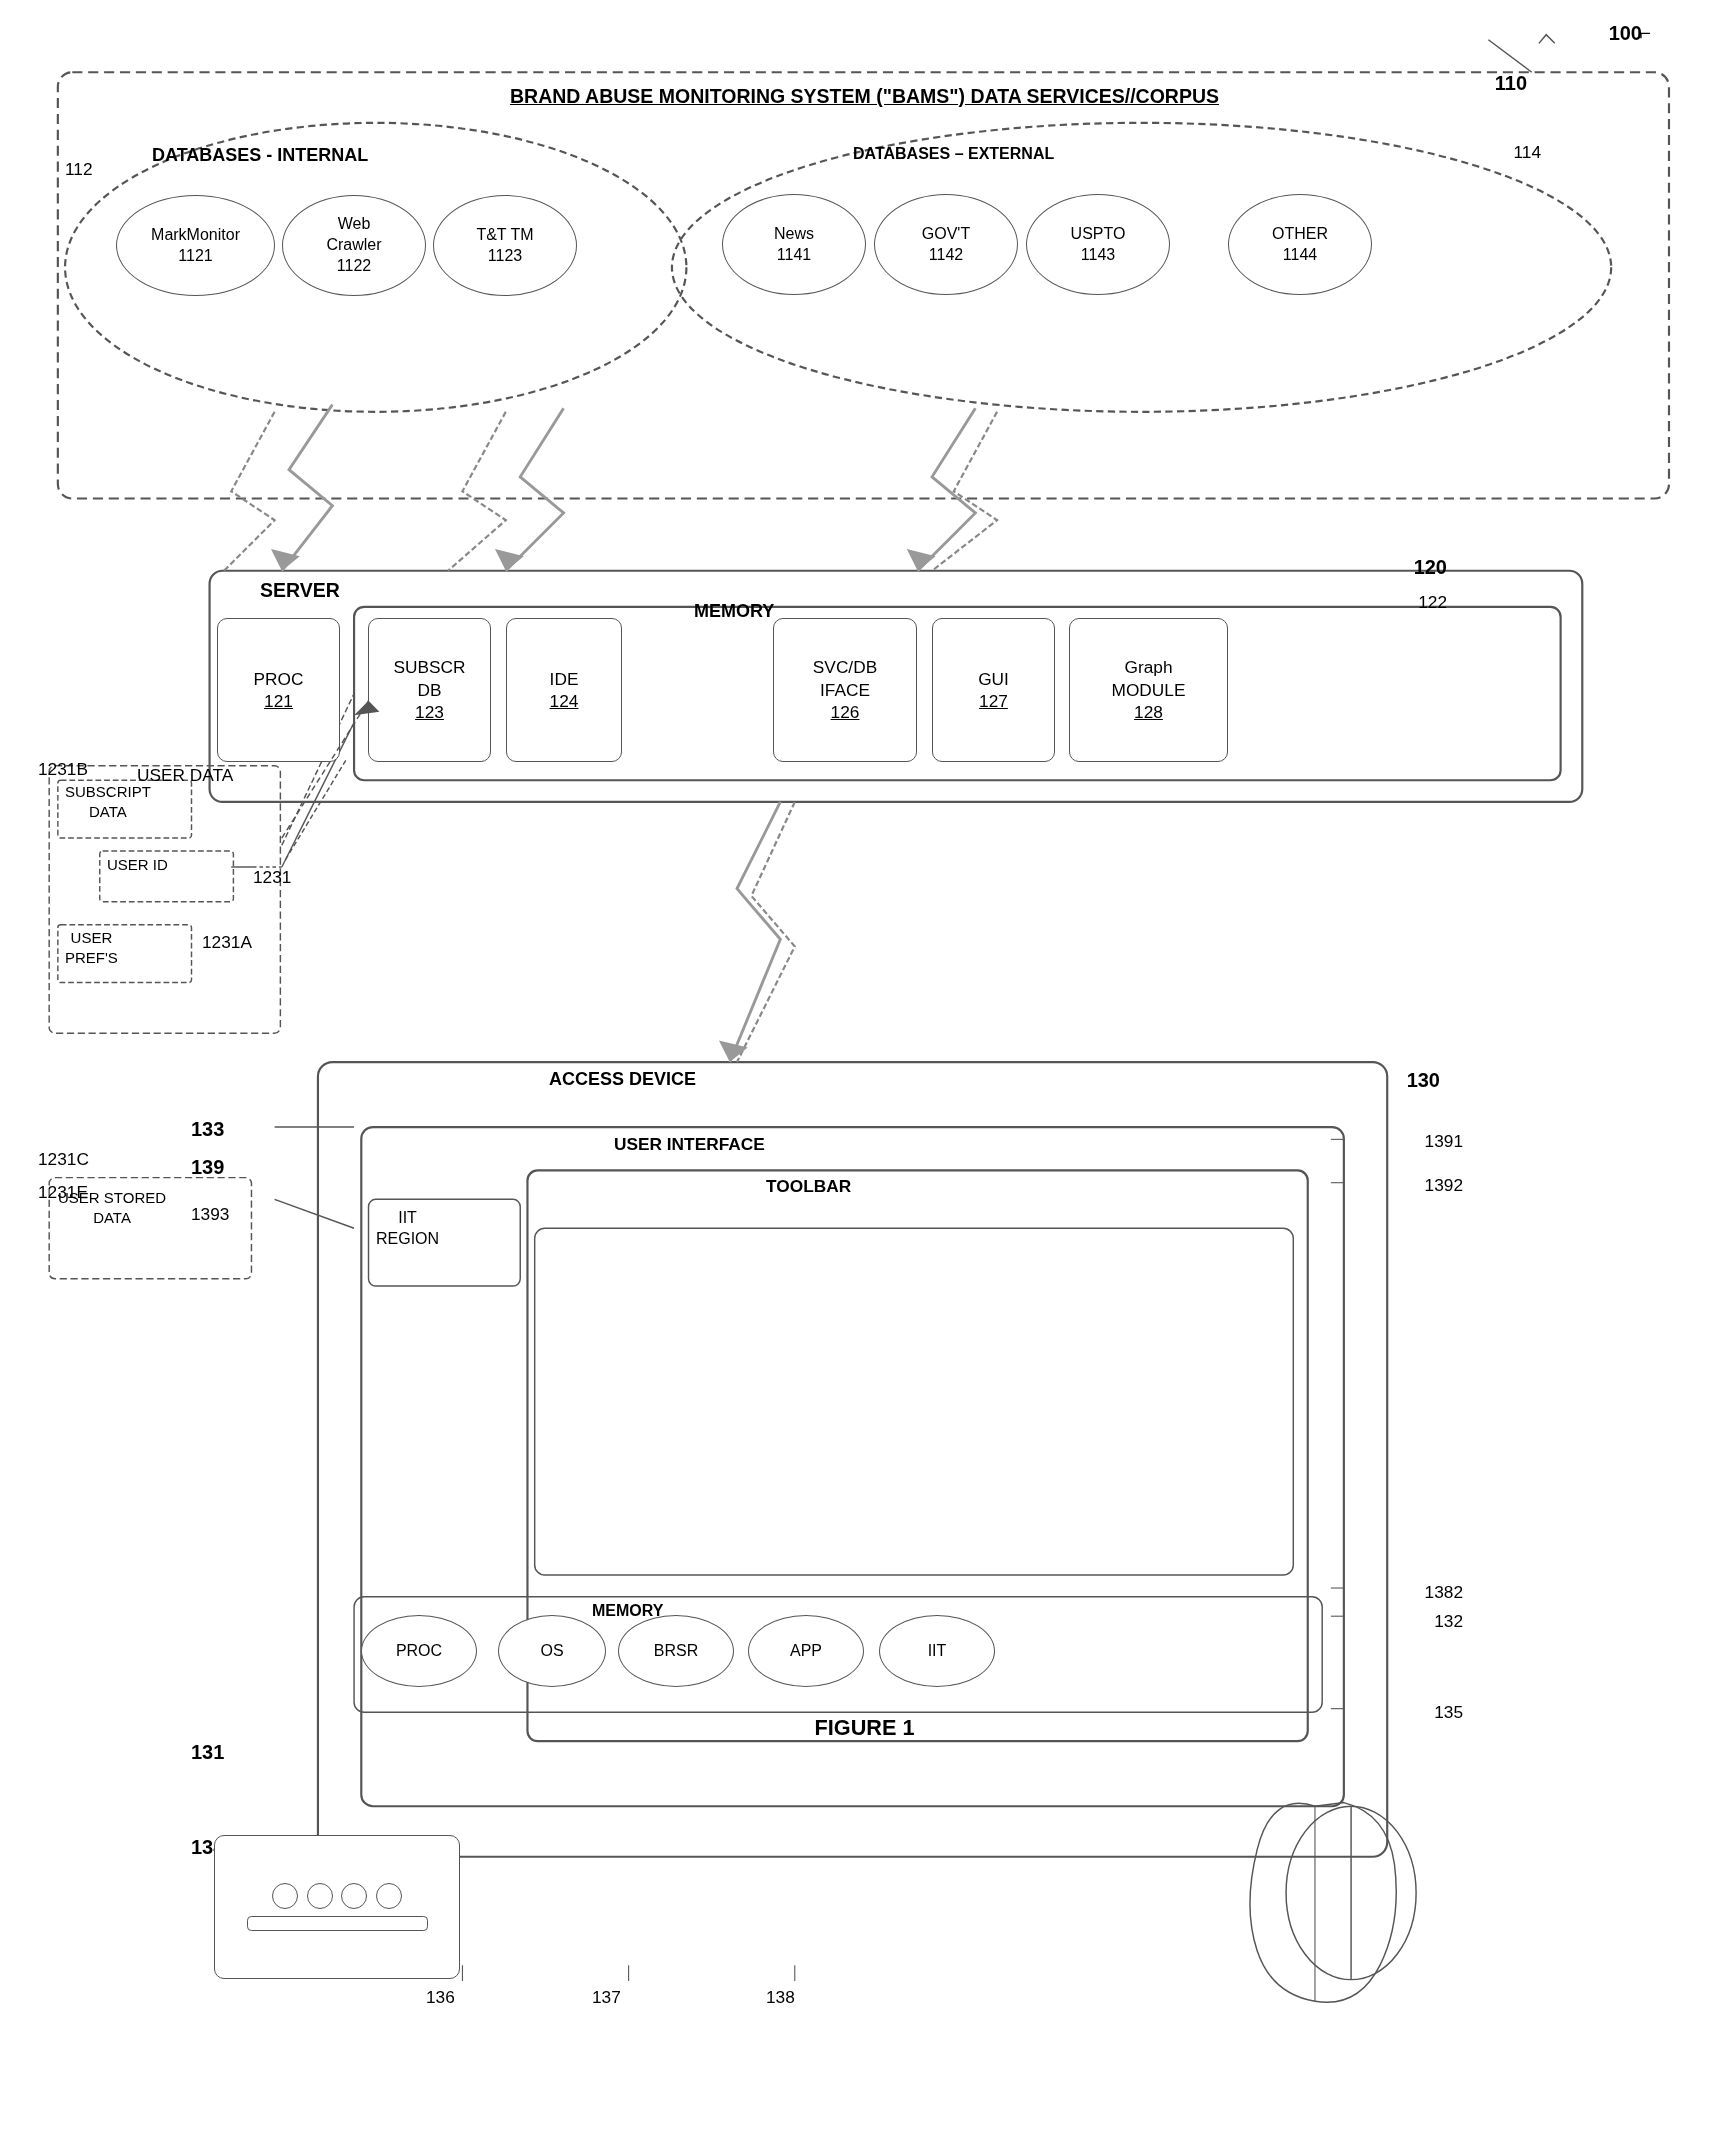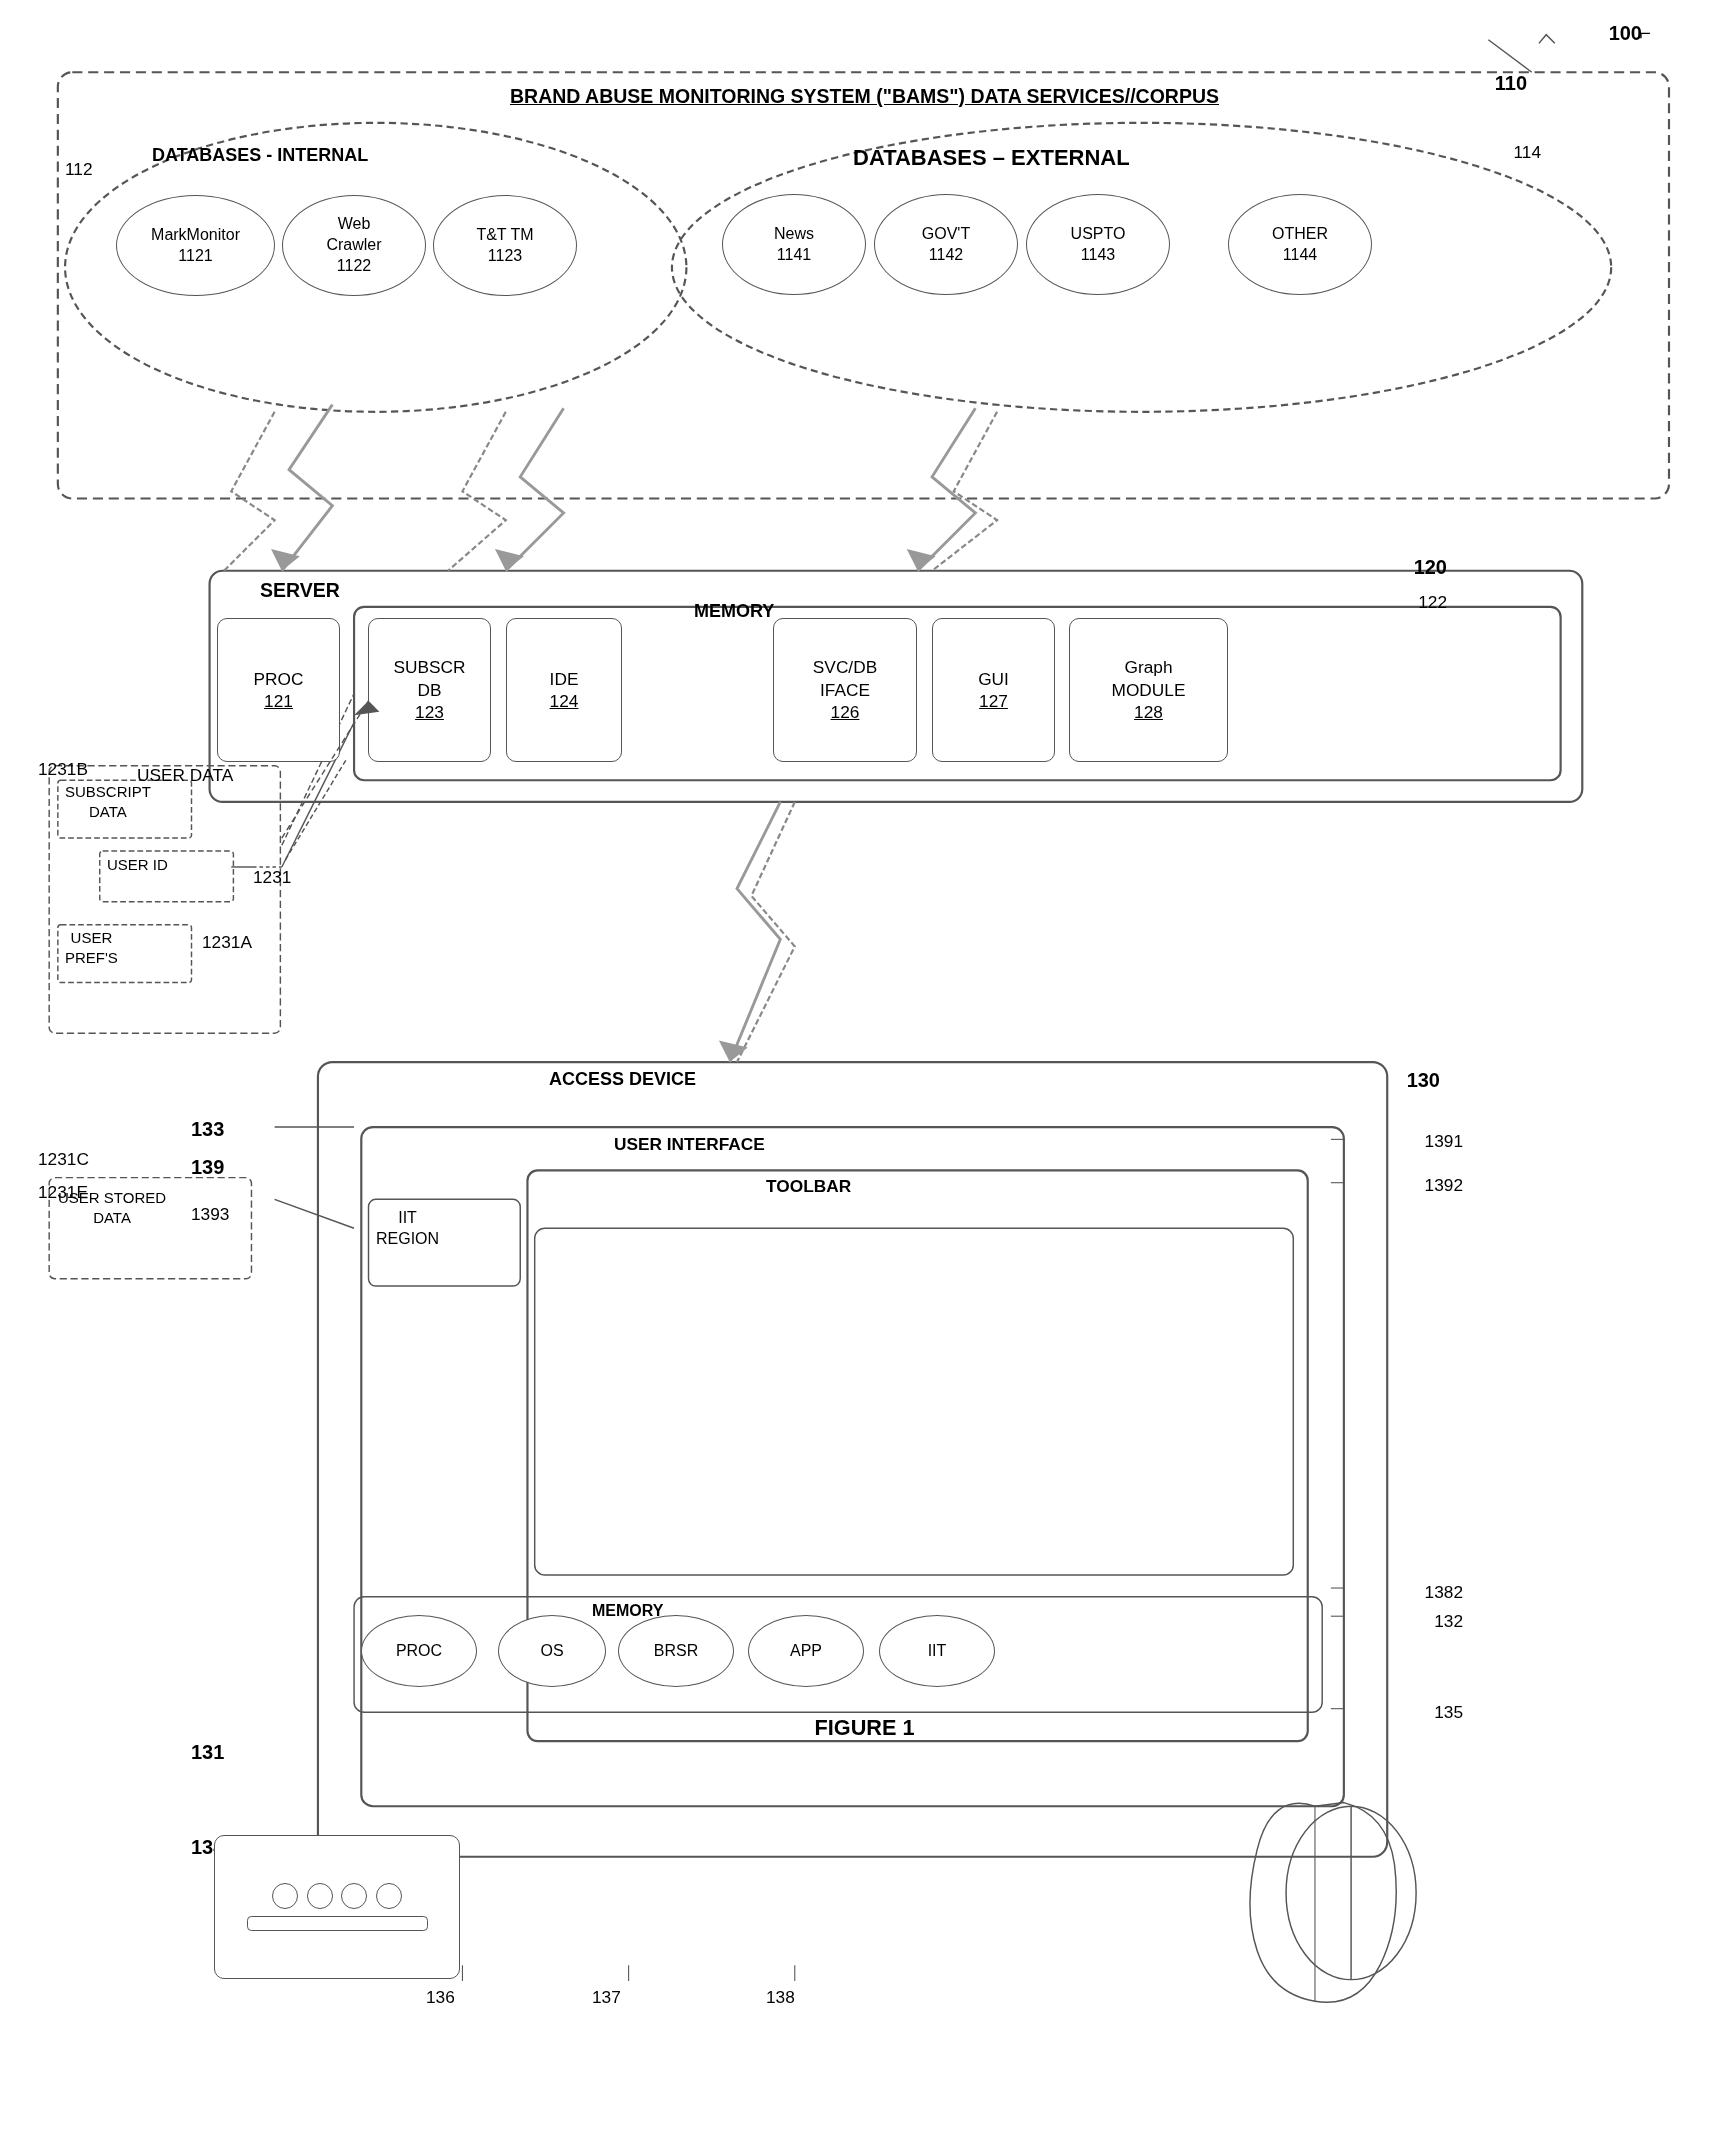--- a/index.html
+++ b/index.html
@@ -147,21 +147,21 @@
   <div class="ref-label" style="top:72px; right:202px;">110</div>
 
   <div class="title-text" style="position:absolute; top:85px; left:50%; transform:translateX(-50%); white-space:nowrap; font-size:19.5px;">BRAND ABUSE MONITORING SYSTEM ("BAMS") DATA SERVICES//CORPUS</div>
 
   <div class="ref-small" style="top:142px; right:188px;">114</div>
 
   <div class="ref-small" style="top:159px; left:65px;">112</div>
 
   <div class="label-text bold" style="position:absolute; top:144px; left:152px; font-size:18px;">DATABASES - INTERNAL</div>
 
-  <div class="label-text bold" style="position:absolute; top:144px; left:853px; font-size:22px;">DATABASES – EXTERNAL</div>
+  <div class="label-text bold" style="position:absolute; top:144px; left:853px; font-size:16px;">DATABASES – EXTERNAL</div>
 
   <div class="ellipse" style="left:116px; top:195px; width:159px; height:101px;">
     <span class="label-text label-sm">MarkMonitor<br>1121</span>
   </div>
 
   <div class="ellipse" style="left:282px; top:195px; width:144px; height:101px;">
     <span class="label-text label-sm">Web<br>Crawler<br>1122</span>
   </div>
 
   <div class="ellipse" style="left:433px; top:195px; width:144px; height:101px;">

